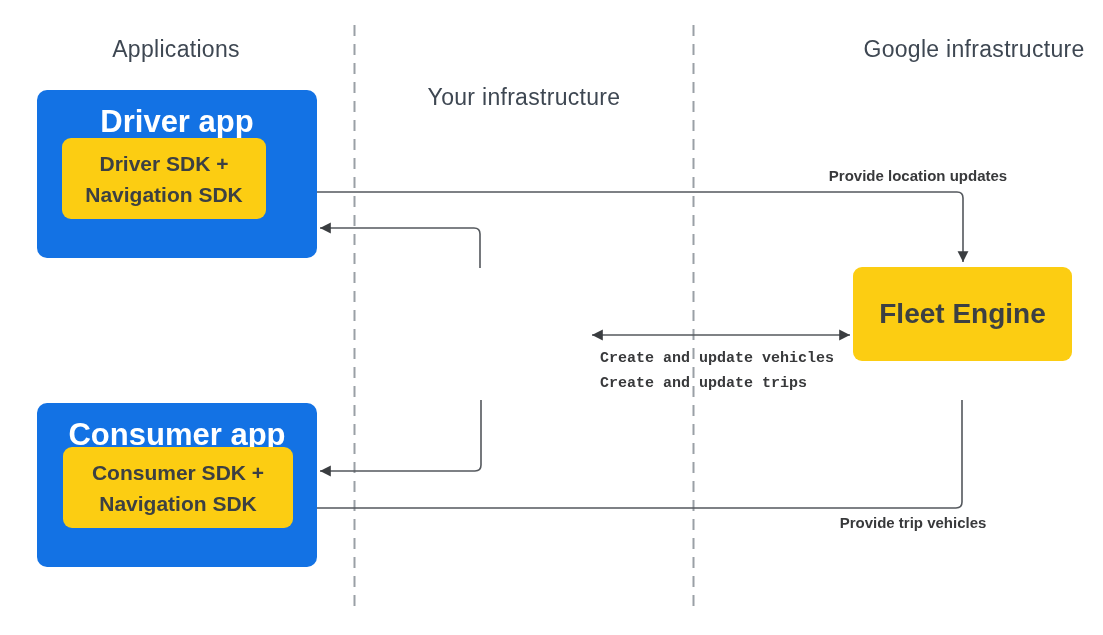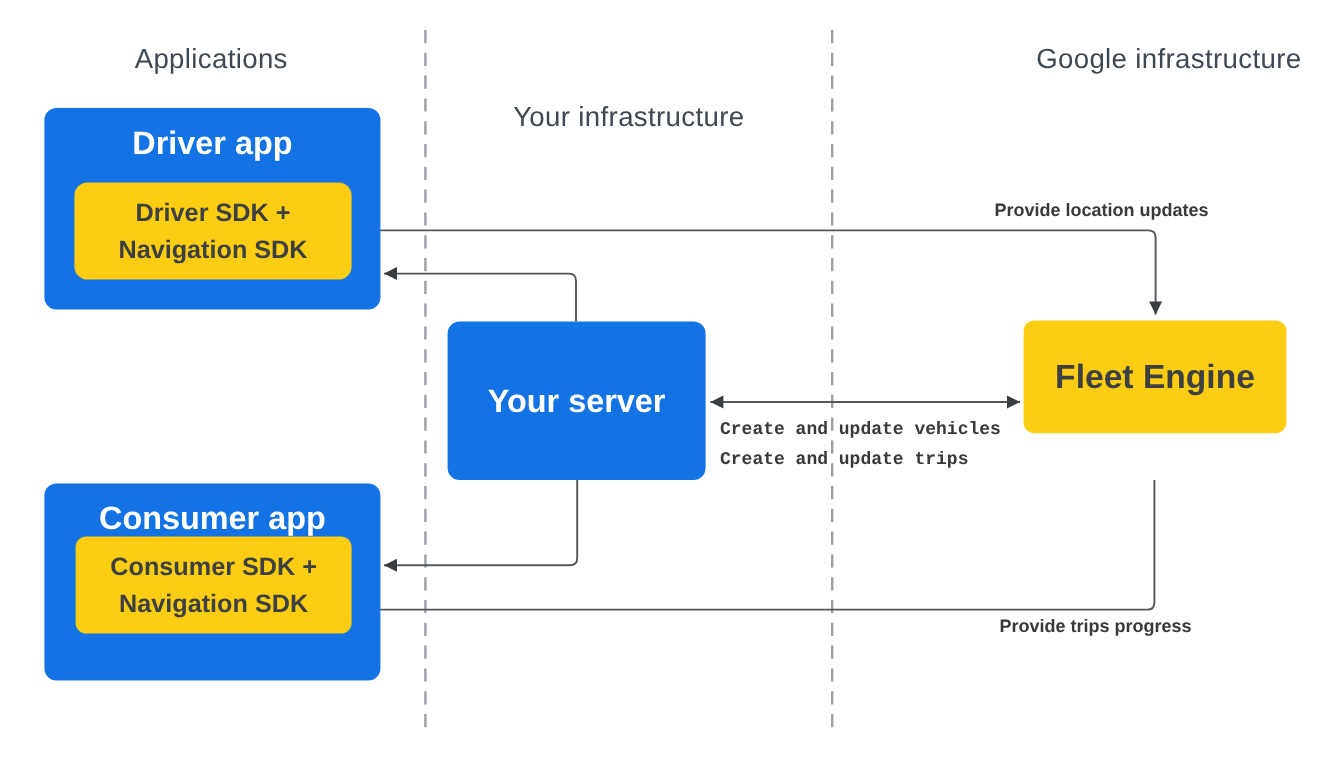--- a/index.html
+++ b/index.html
@@ -62,21 +62,21 @@
     color: var(--text-on-blue);
   }
   .node-yellow {
     background: var(--node-yellow);
     color: var(--text-dark);
     border-radius: 9px;
   }
   .node-title {
     display: block;
     text-align: center;
-    font-size: 27px;
+    font-size: 31px;
     font-weight: 700;
   }
   .app-box .node-title { padding-top: 14px; }
   .center-box {
     display: flex;
     align-items: center;
     justify-content: center;
   }
   .sdk-box {
     display: flex;
@@ -125,37 +125,34 @@
     <path class="connector" d="M962,400 V502 Q962,508 956,508 H296" marker-end="url(#arr)"></path>
   </svg>
 
   <div class="col-header" style="left:36px;width:280px;">Applications</div>
   <div class="col-header" style="left:374px;width:300px;margin-top:48px;">Your infrastructure</div>
   <div class="col-header" style="left:824px;width:300px;">Google infrastructure</div>
 
   <div class="node node-blue app-box" style="left:37px;top:90px;width:280px;height:168px;">
     <span class="node-title">Driver app</span>
   </div>
-  <div class="node node-yellow sdk-box" style="left:62px;top:152px;width:231px;height:81px;border-radius:11px;">Driver SDK +
+  <div class="node node-yellow sdk-box" style="left:62px;top:138px;width:204px;height:81px;">Driver SDK +
 Navigation SDK</div>
 
   <div class="node node-blue app-box" style="left:37px;top:403px;width:280px;height:164px;">
     <span class="node-title">Consumer app</span>
   </div>
   <div class="node node-yellow sdk-box" style="left:63px;top:447px;width:230px;height:81px;">Consumer SDK +
 Navigation SDK</div>
 
-  <div class="node node-blue center-box" style="left:373px;top:268px;width:215px;height:132px;">
-    <span class="node-title">Your server</span>
-  </div>
 
   <div class="node node-yellow center-box" style="left:853px;top:267px;width:219px;height:94px;">
     <span class="node-title fleet-title">Fleet Engine</span>
   </div>
 
   <div class="edge-label centered" style="left:793px;top:167px;width:250px;">Provide location updates</div>
 
   <div class="edge-label multiline" style="left:600px;top:346px;width:260px;">Create and update vehicles
 Create and update trips</div>
 
-  <div class="edge-label centered" style="left:813px;top:514px;width:200px;">Provide trips progress</div>
+  <div class="edge-label centered" style="left:813px;top:514px;width:200px;">Provide trip vehicles</div>
 
 </div>
 
 </body></html>

